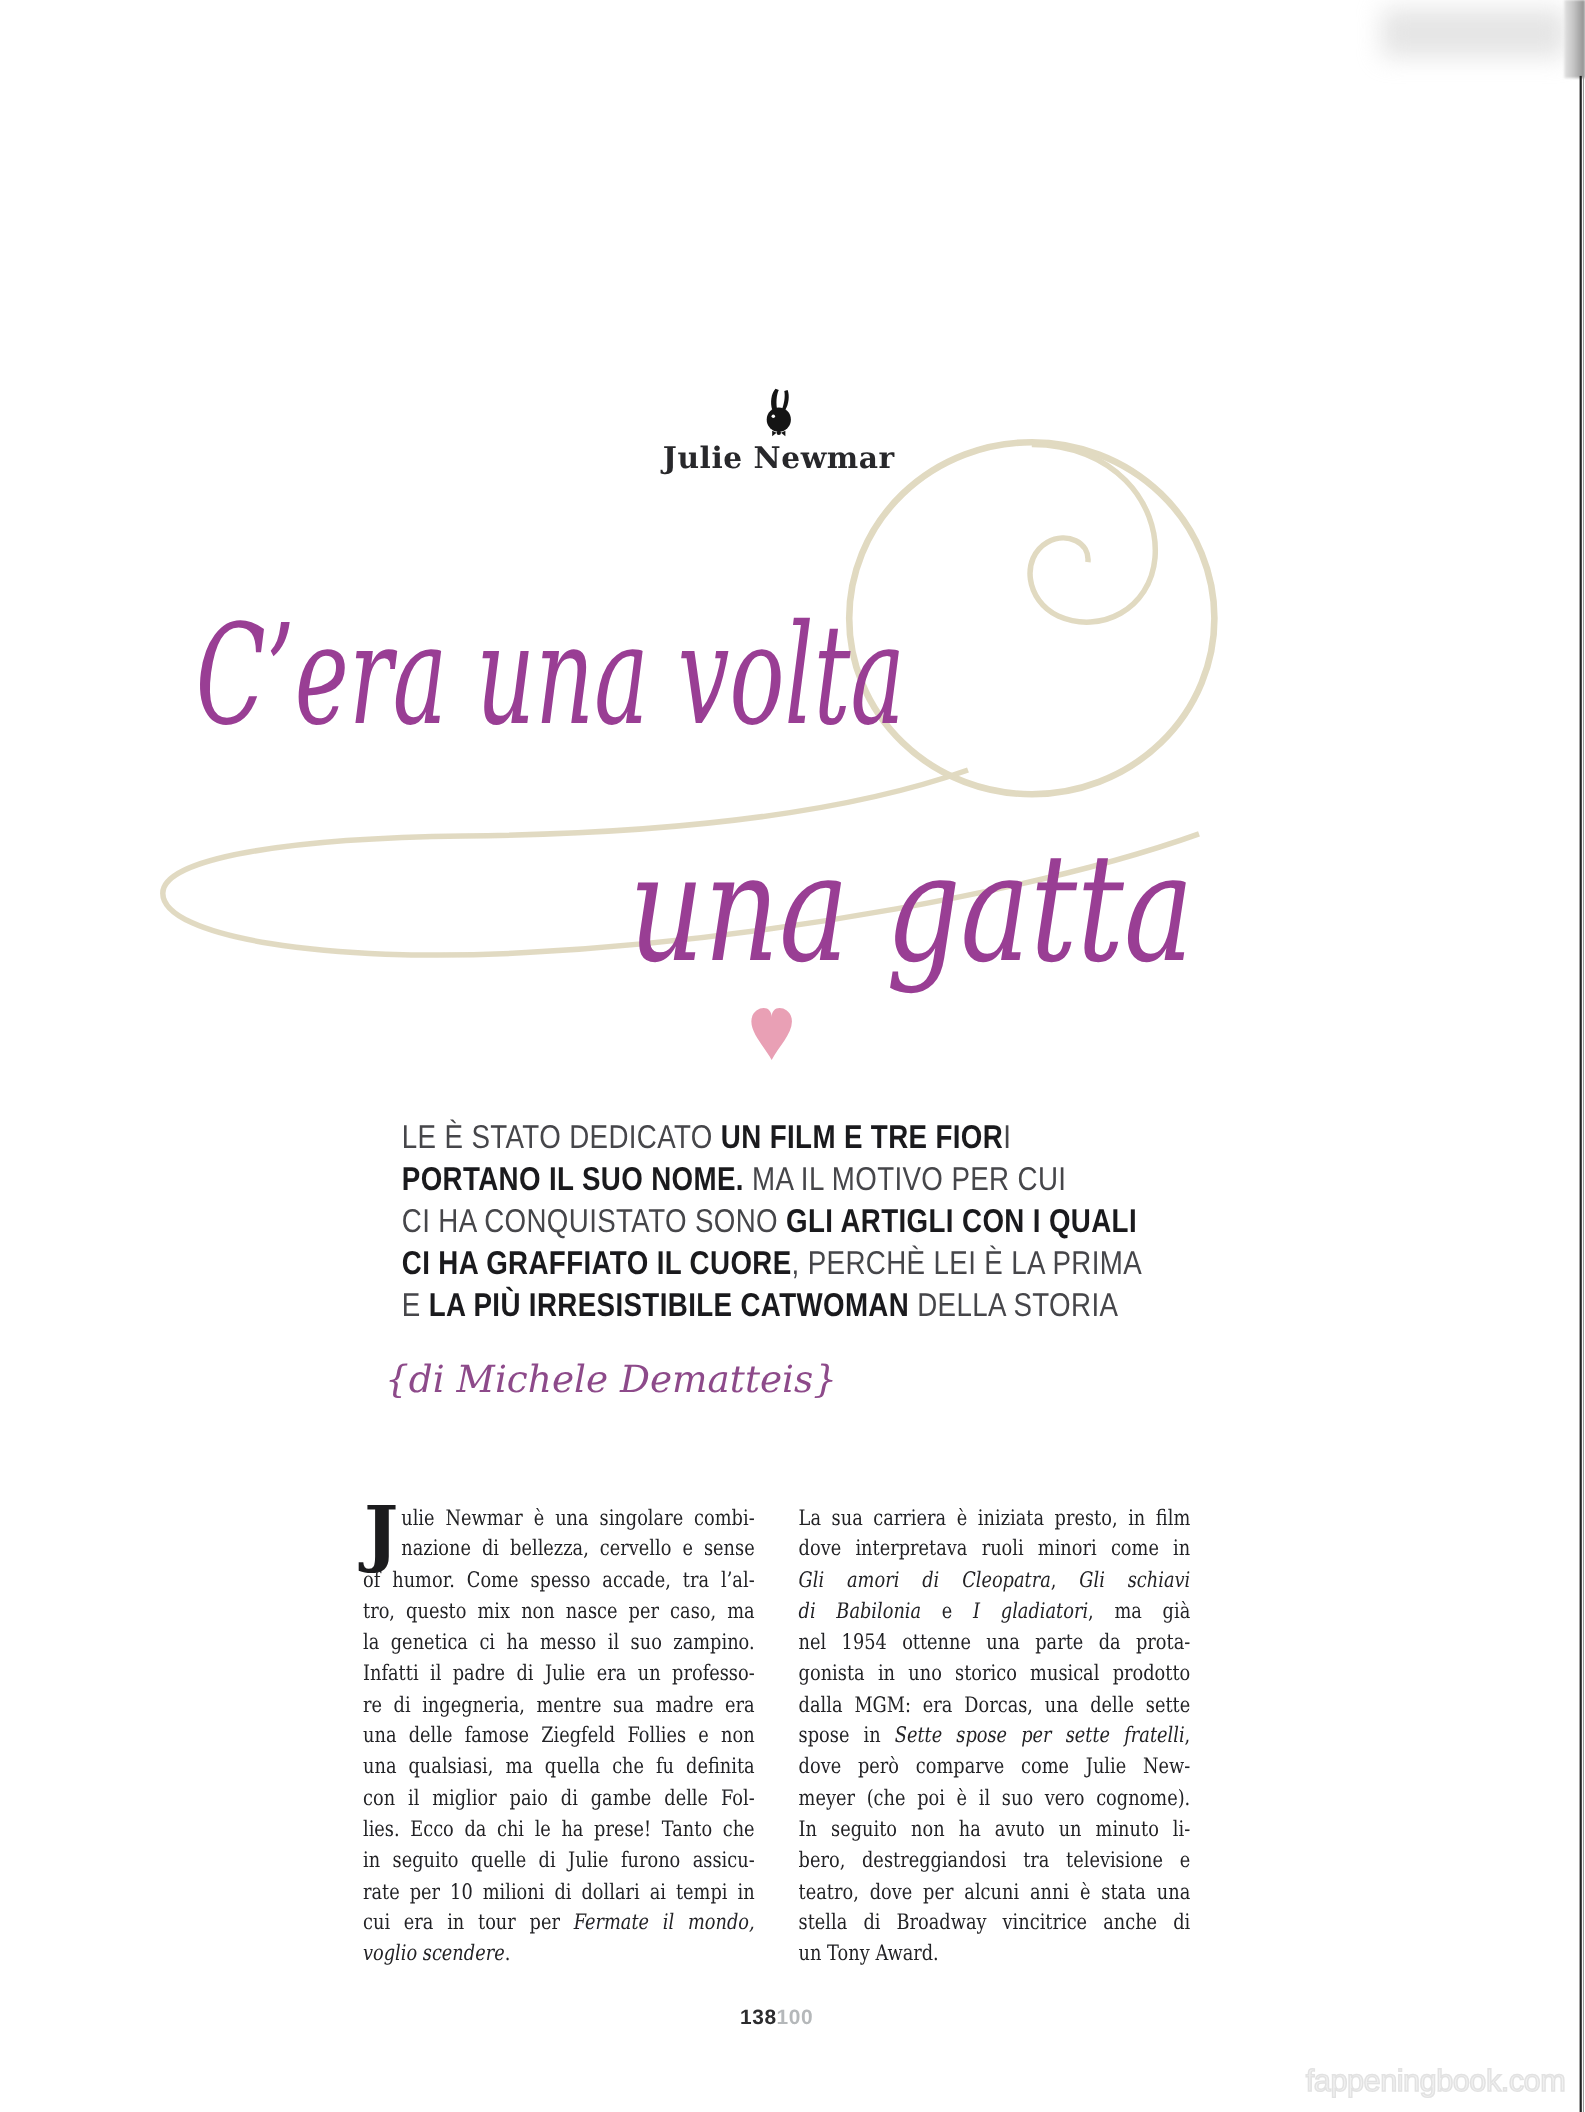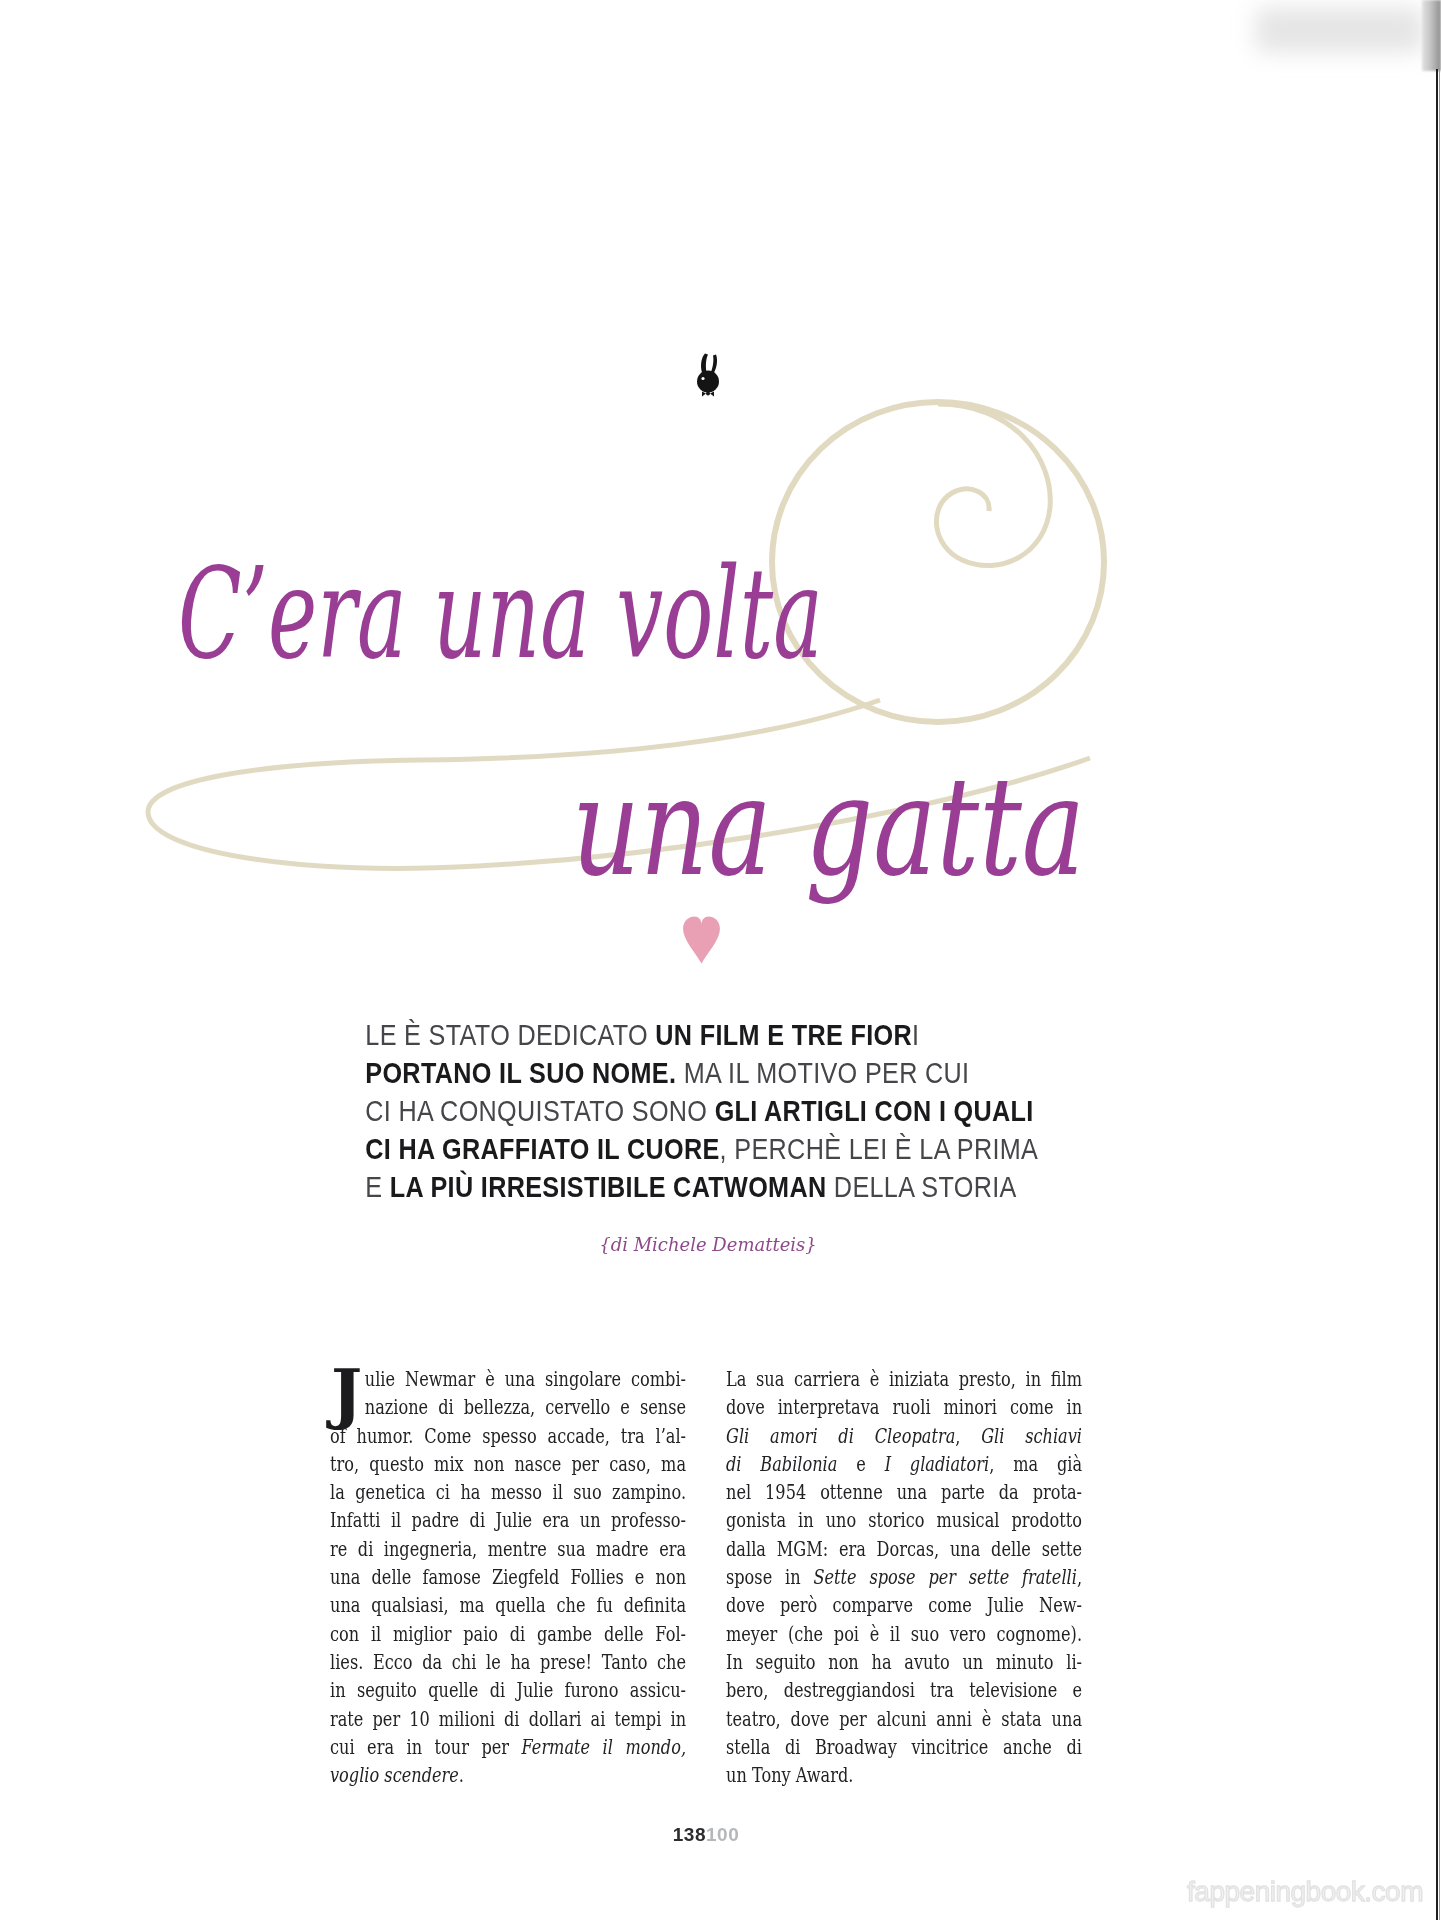--- a/index.html
+++ b/index.html
@@ -37,22 +37,22 @@
   .heart{position:absolute;left:681px;top:915px;width:41px;height:50px;}
 
   
   .intro{position:absolute;left:300px;top:1016px;width:816px;
          font-family:"Liberation Sans",sans-serif;font-size:30px;line-height:38px;
          color:#46464a;letter-spacing:.4px;}
   .intro .tline{transform:scaleX(.84);transform-origin:center;white-space:nowrap;}
   .intro .em{font-weight:700;color:#1a1a1d;}
 
   
-  .byline{position:absolute;left:350px;top:1234px;width:716px;text-align:center;
-          font-style:italic;font-size:18px;color:#8d4a8a;}
+  .byline{position:absolute;left:350px;top:1234px;width:716px;
+          font-style:italic;font-size:34px;color:#8d4a8a;}
 
   
   .bodycol{position:absolute;top:1366px;width:430px;transform:scaleX(.828);
            transform-origin:left top;font-size:19.5px;line-height:28.3px;
            color:#222225;}
   .col-left{left:330px;}
   .col-right{left:726px;}
   .bodycol .tline{text-align:justify;text-align-last:justify;white-space:nowrap;}
   .bodycol .tline.last{text-align-last:left;}
   .bodycol .tline.indent{padding-left:42px;}
@@ -92,20 +92,21 @@
     <g fill="#141414">
       <path d="M13 1 C9 5 8 14 10 20 L15 22 C13 14 14 6 16 2 Z"></path>
       <path d="M24 2 C26 7 25 15 22 20 L18 22 C21 15 22 8 21 3 Z"></path>
       <circle cx="16" cy="29" r="11"></circle>
       <path d="M10 39 L14 41 L10 44 Z"></path>
       <path d="M22 39 L18 41 L22 44 Z"></path>
       <circle cx="16" cy="41" r="2"></circle>
     </g>
     <circle cx="11" cy="26" r="1.6" fill="#ffffff"></circle>
   </svg>
+  <div class="kicker">Julie Newmar</div>
 
   <div class="title title1">C’era una volta</div>
   <div class="title title2">una gatta</div>
 
   <svg class="heart" viewBox="0 0 40 48">
     <path fill="#e9a0b5" d="M20 47 C14 36 2 24 2 13 C2 5 8 1 13 1 C17 1 20 4 20 9 C20 4 23 1 27 1 C32 1 38 5 38 13 C38 24 26 36 20 47 Z"></path>
   </svg>
 
   <div class="intro">
       <div class="tline"><span>LE È STATO DEDICATO </span><span class="em">UN FILM E TRE FIOR</span><span>I</span></div>

